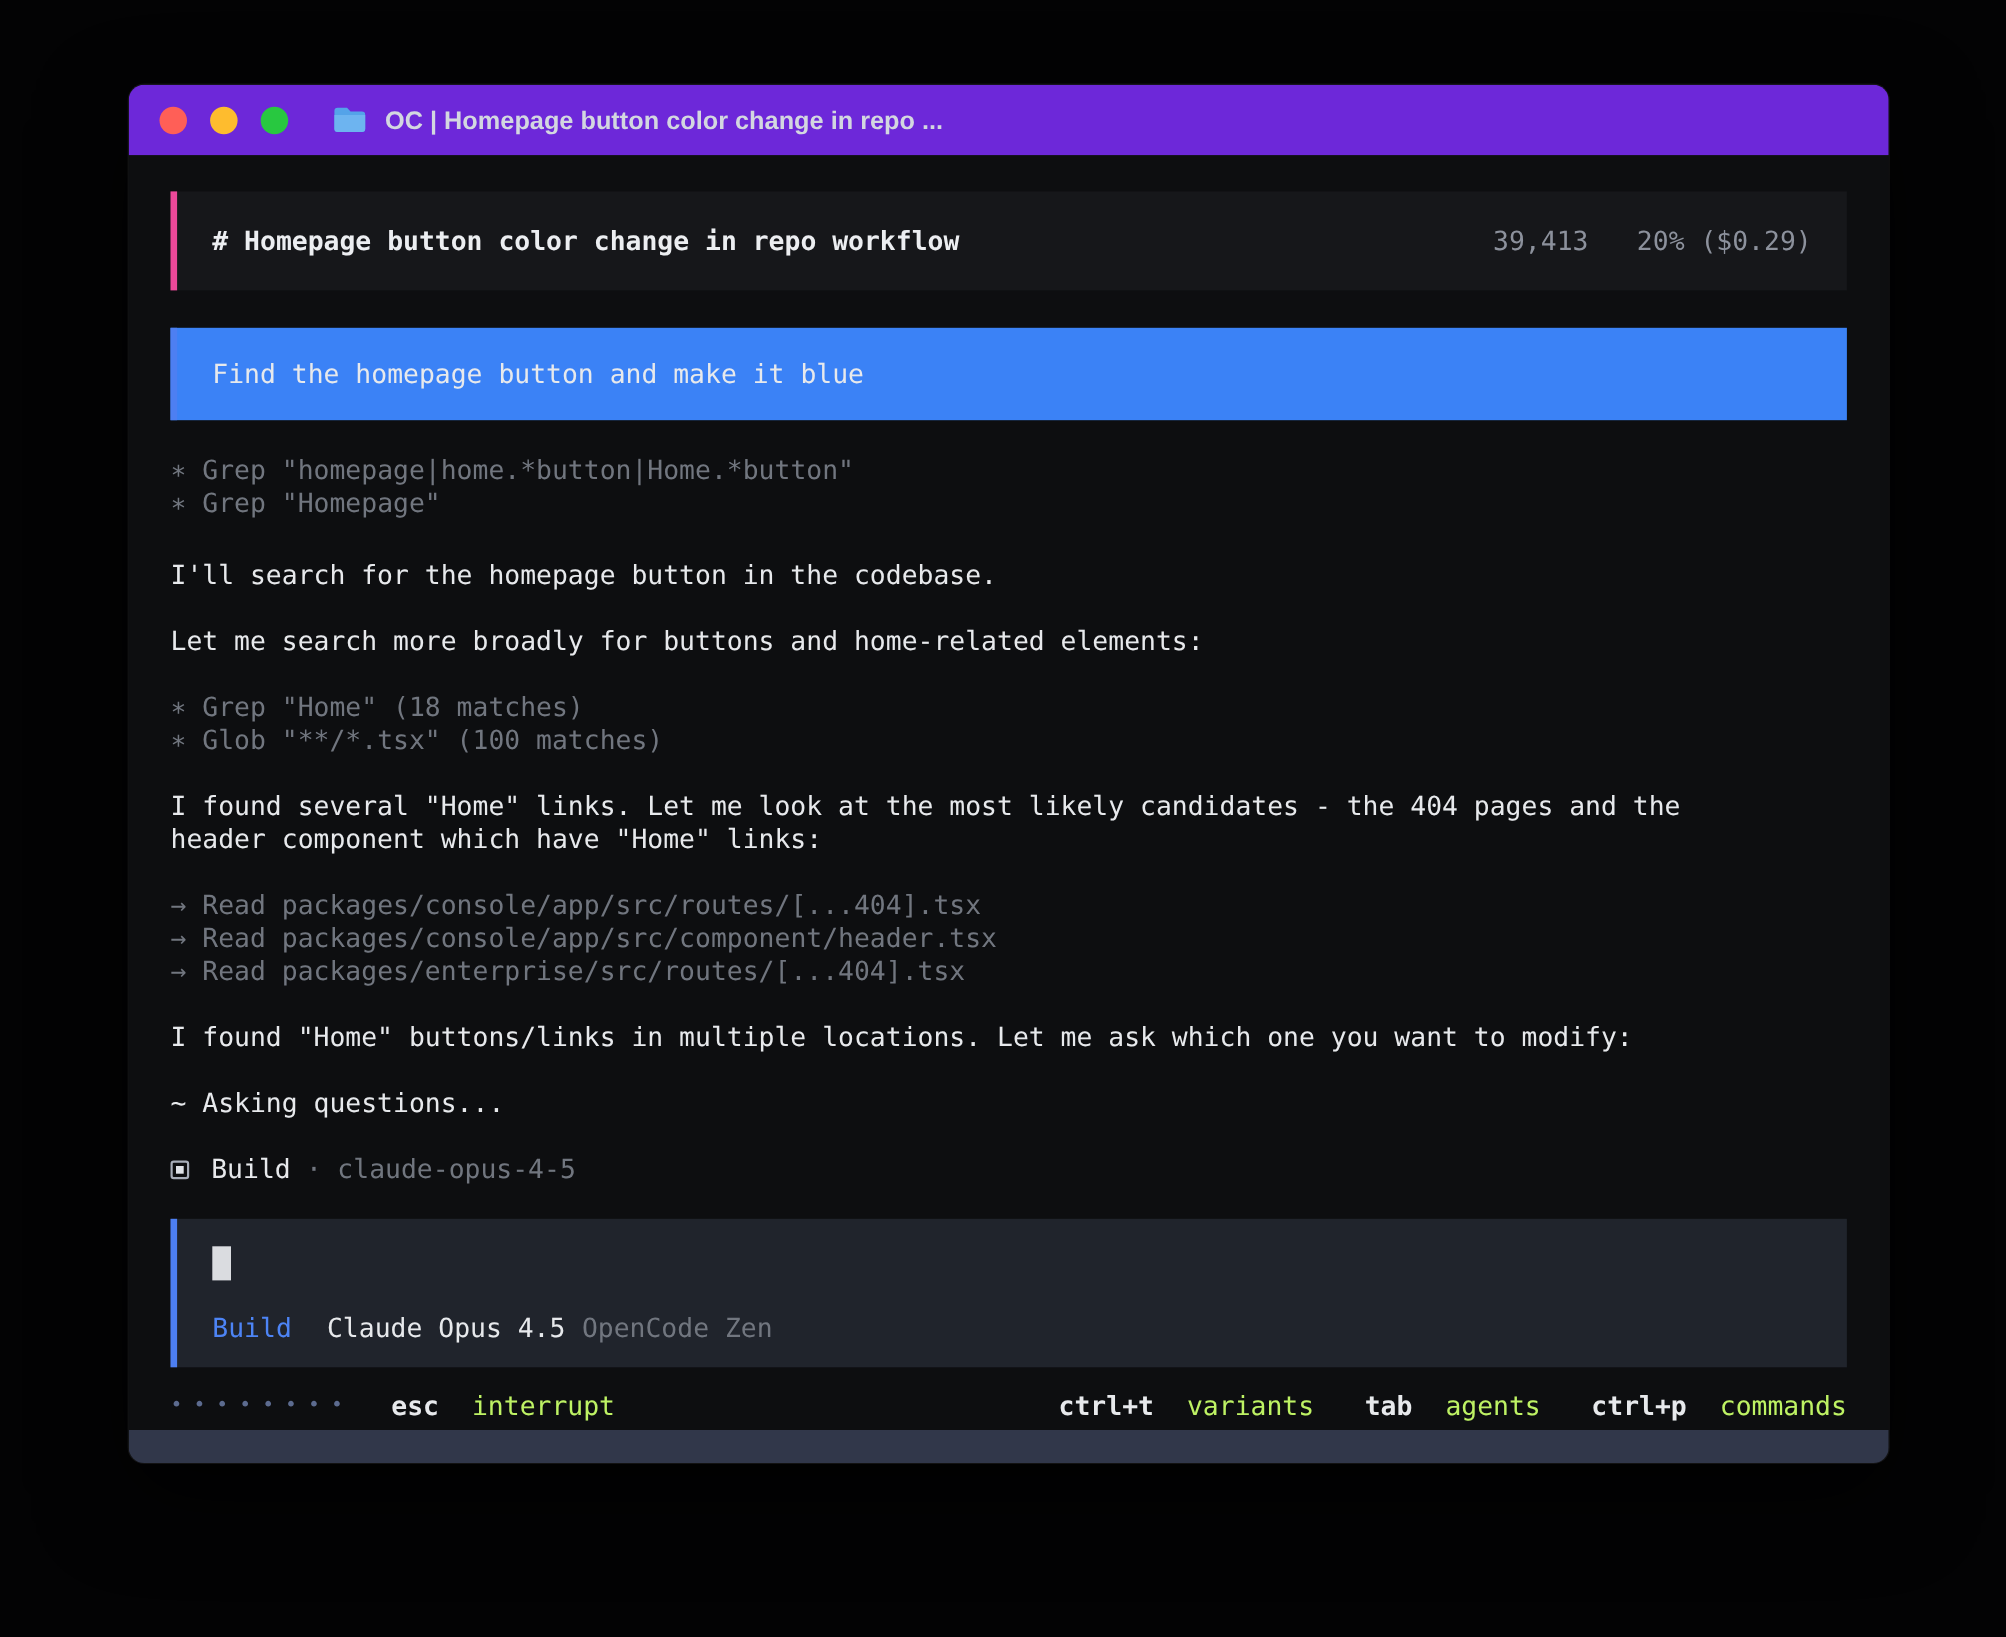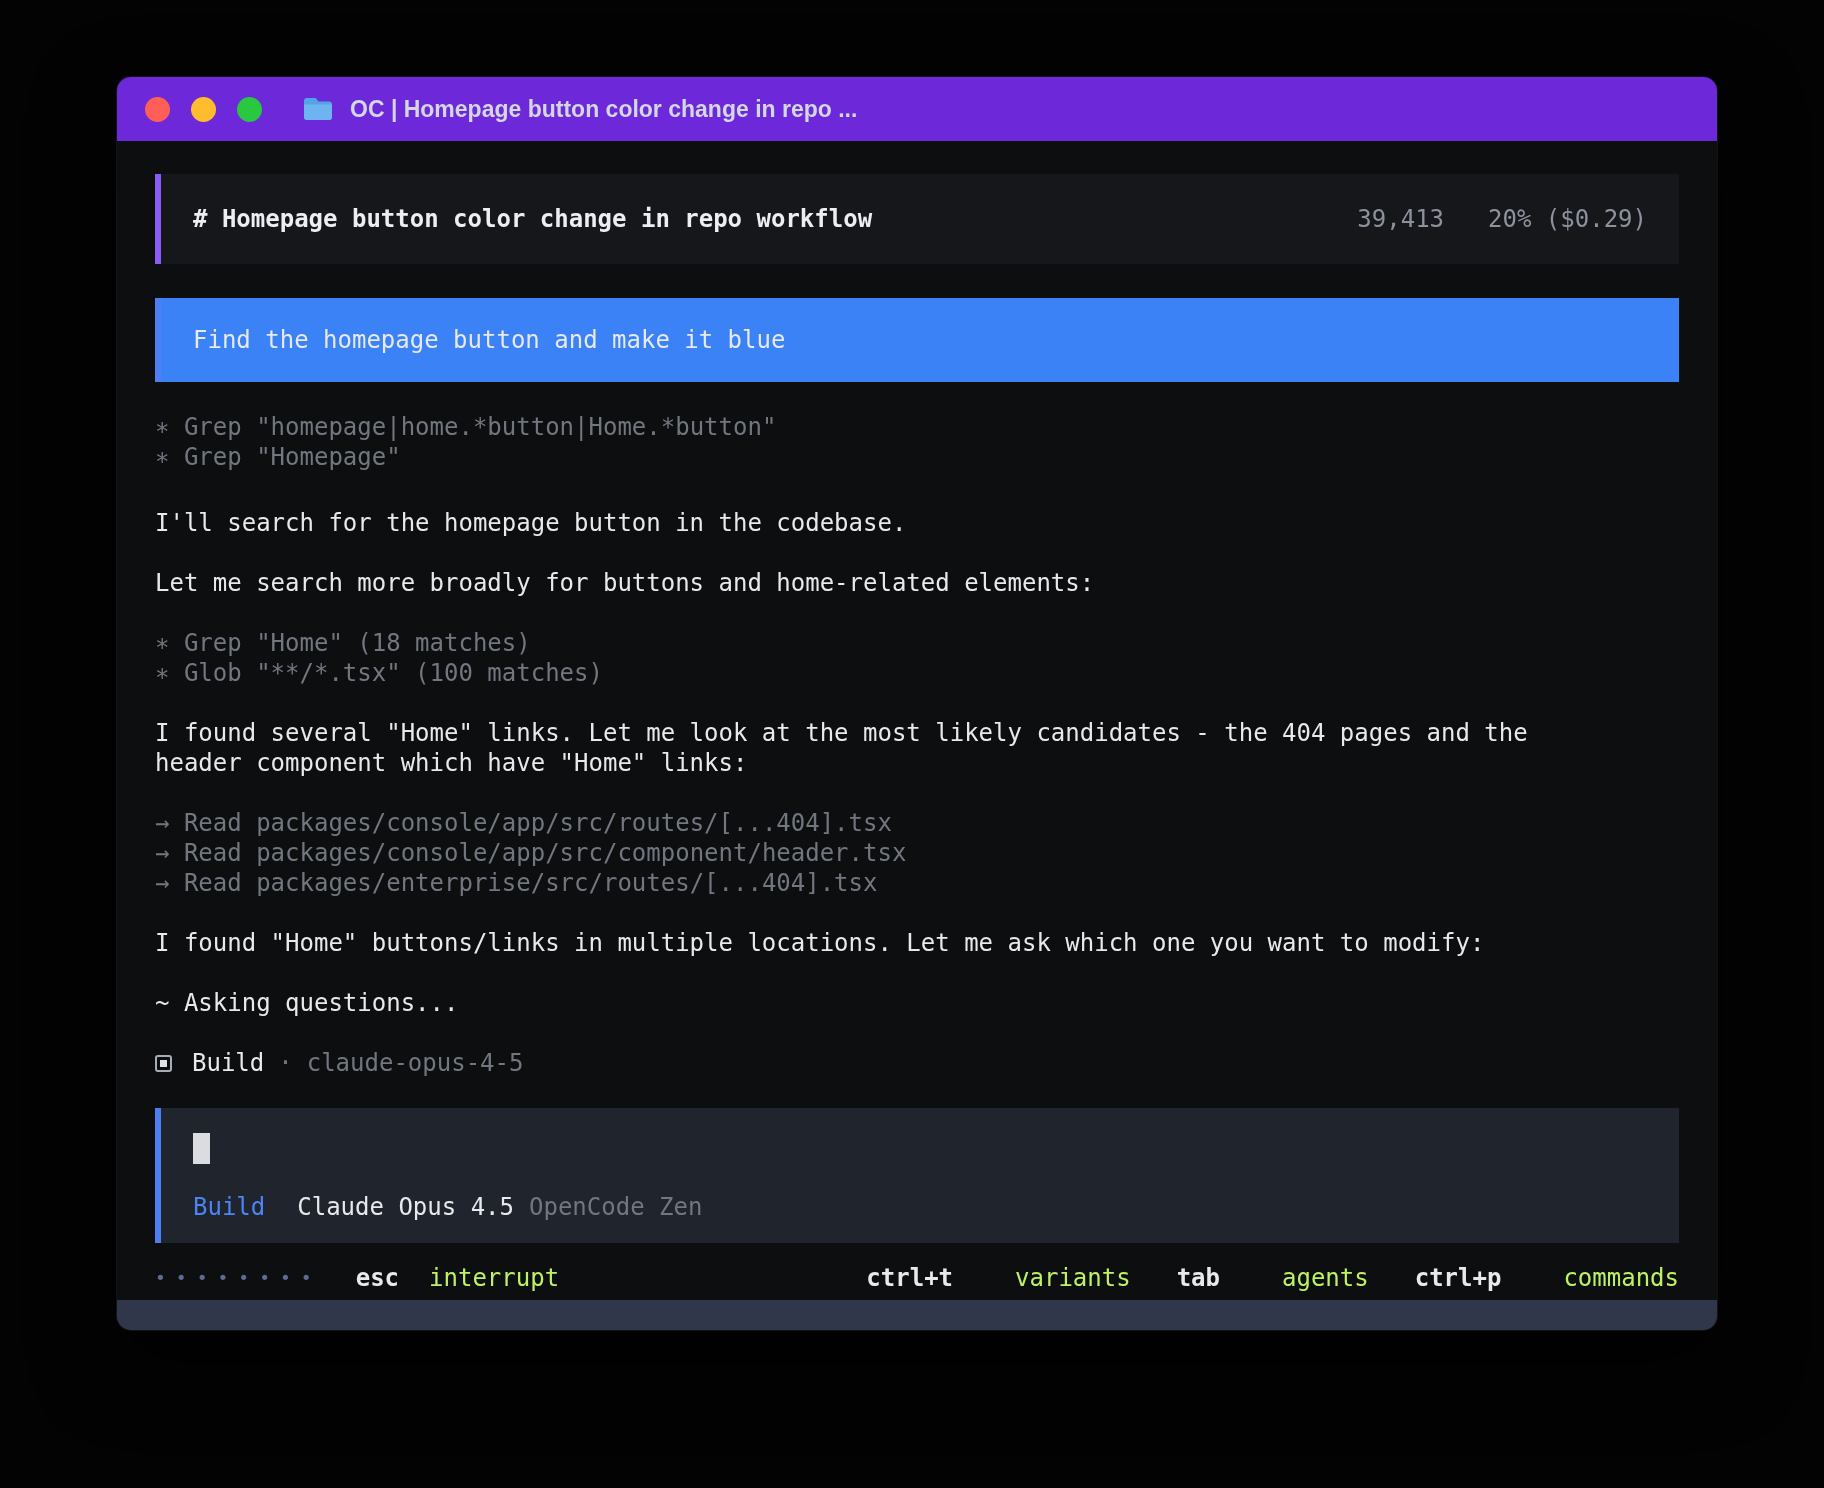--- a/index.html
+++ b/index.html
@@ -43,21 +43,21 @@
     flex: 1;
     padding: 0 38px;
     display: flex; flex-direction: column;
     color: #e7e9ec;
     font-size: 24px;
     line-height: 30px;
   }
   .session-header {
     margin-top: 33px;
     background: #16171a;
-    border-left: 6px solid #8b5cf6;
+    border-left: 6px solid #ec4899;
     height: 90px;
     padding: 0 32px;
     display: flex; align-items: center; justify-content: space-between;
   }
   .session-title { font-weight: bold; color: #eceef1; white-space: nowrap; }
   .session-meta { color: #8c919c; white-space: nowrap; }
   .session-meta .ctx { margin-left: 44px; }
   .user-msg {
     margin-top: 34px;
     background: #3b82f6;
@@ -104,21 +104,21 @@
   .sb-left, .sb-right { display: flex; align-items: center; }
   .dots {
     color: #5c6b8f;
     font-size: 18px;
     letter-spacing: 10px;
     margin-right: 34px;
     line-height: 42px;
   }
   .key { font-weight: bold; color: #e7e9ec; }
   .lbl { color: #bef264; margin-left: 30px; }
-  .sc  { display: flex; align-items: baseline; margin-left: 46px; gap: 32px; }
+  .sc  { display: flex; align-items: baseline; margin-left: 46px; }
   
   .window-footer {
     margin-top: auto;
     flex: 0 0 30px;
     background: #31374a;
   }
 </style>
 </head>
 <body>
 

